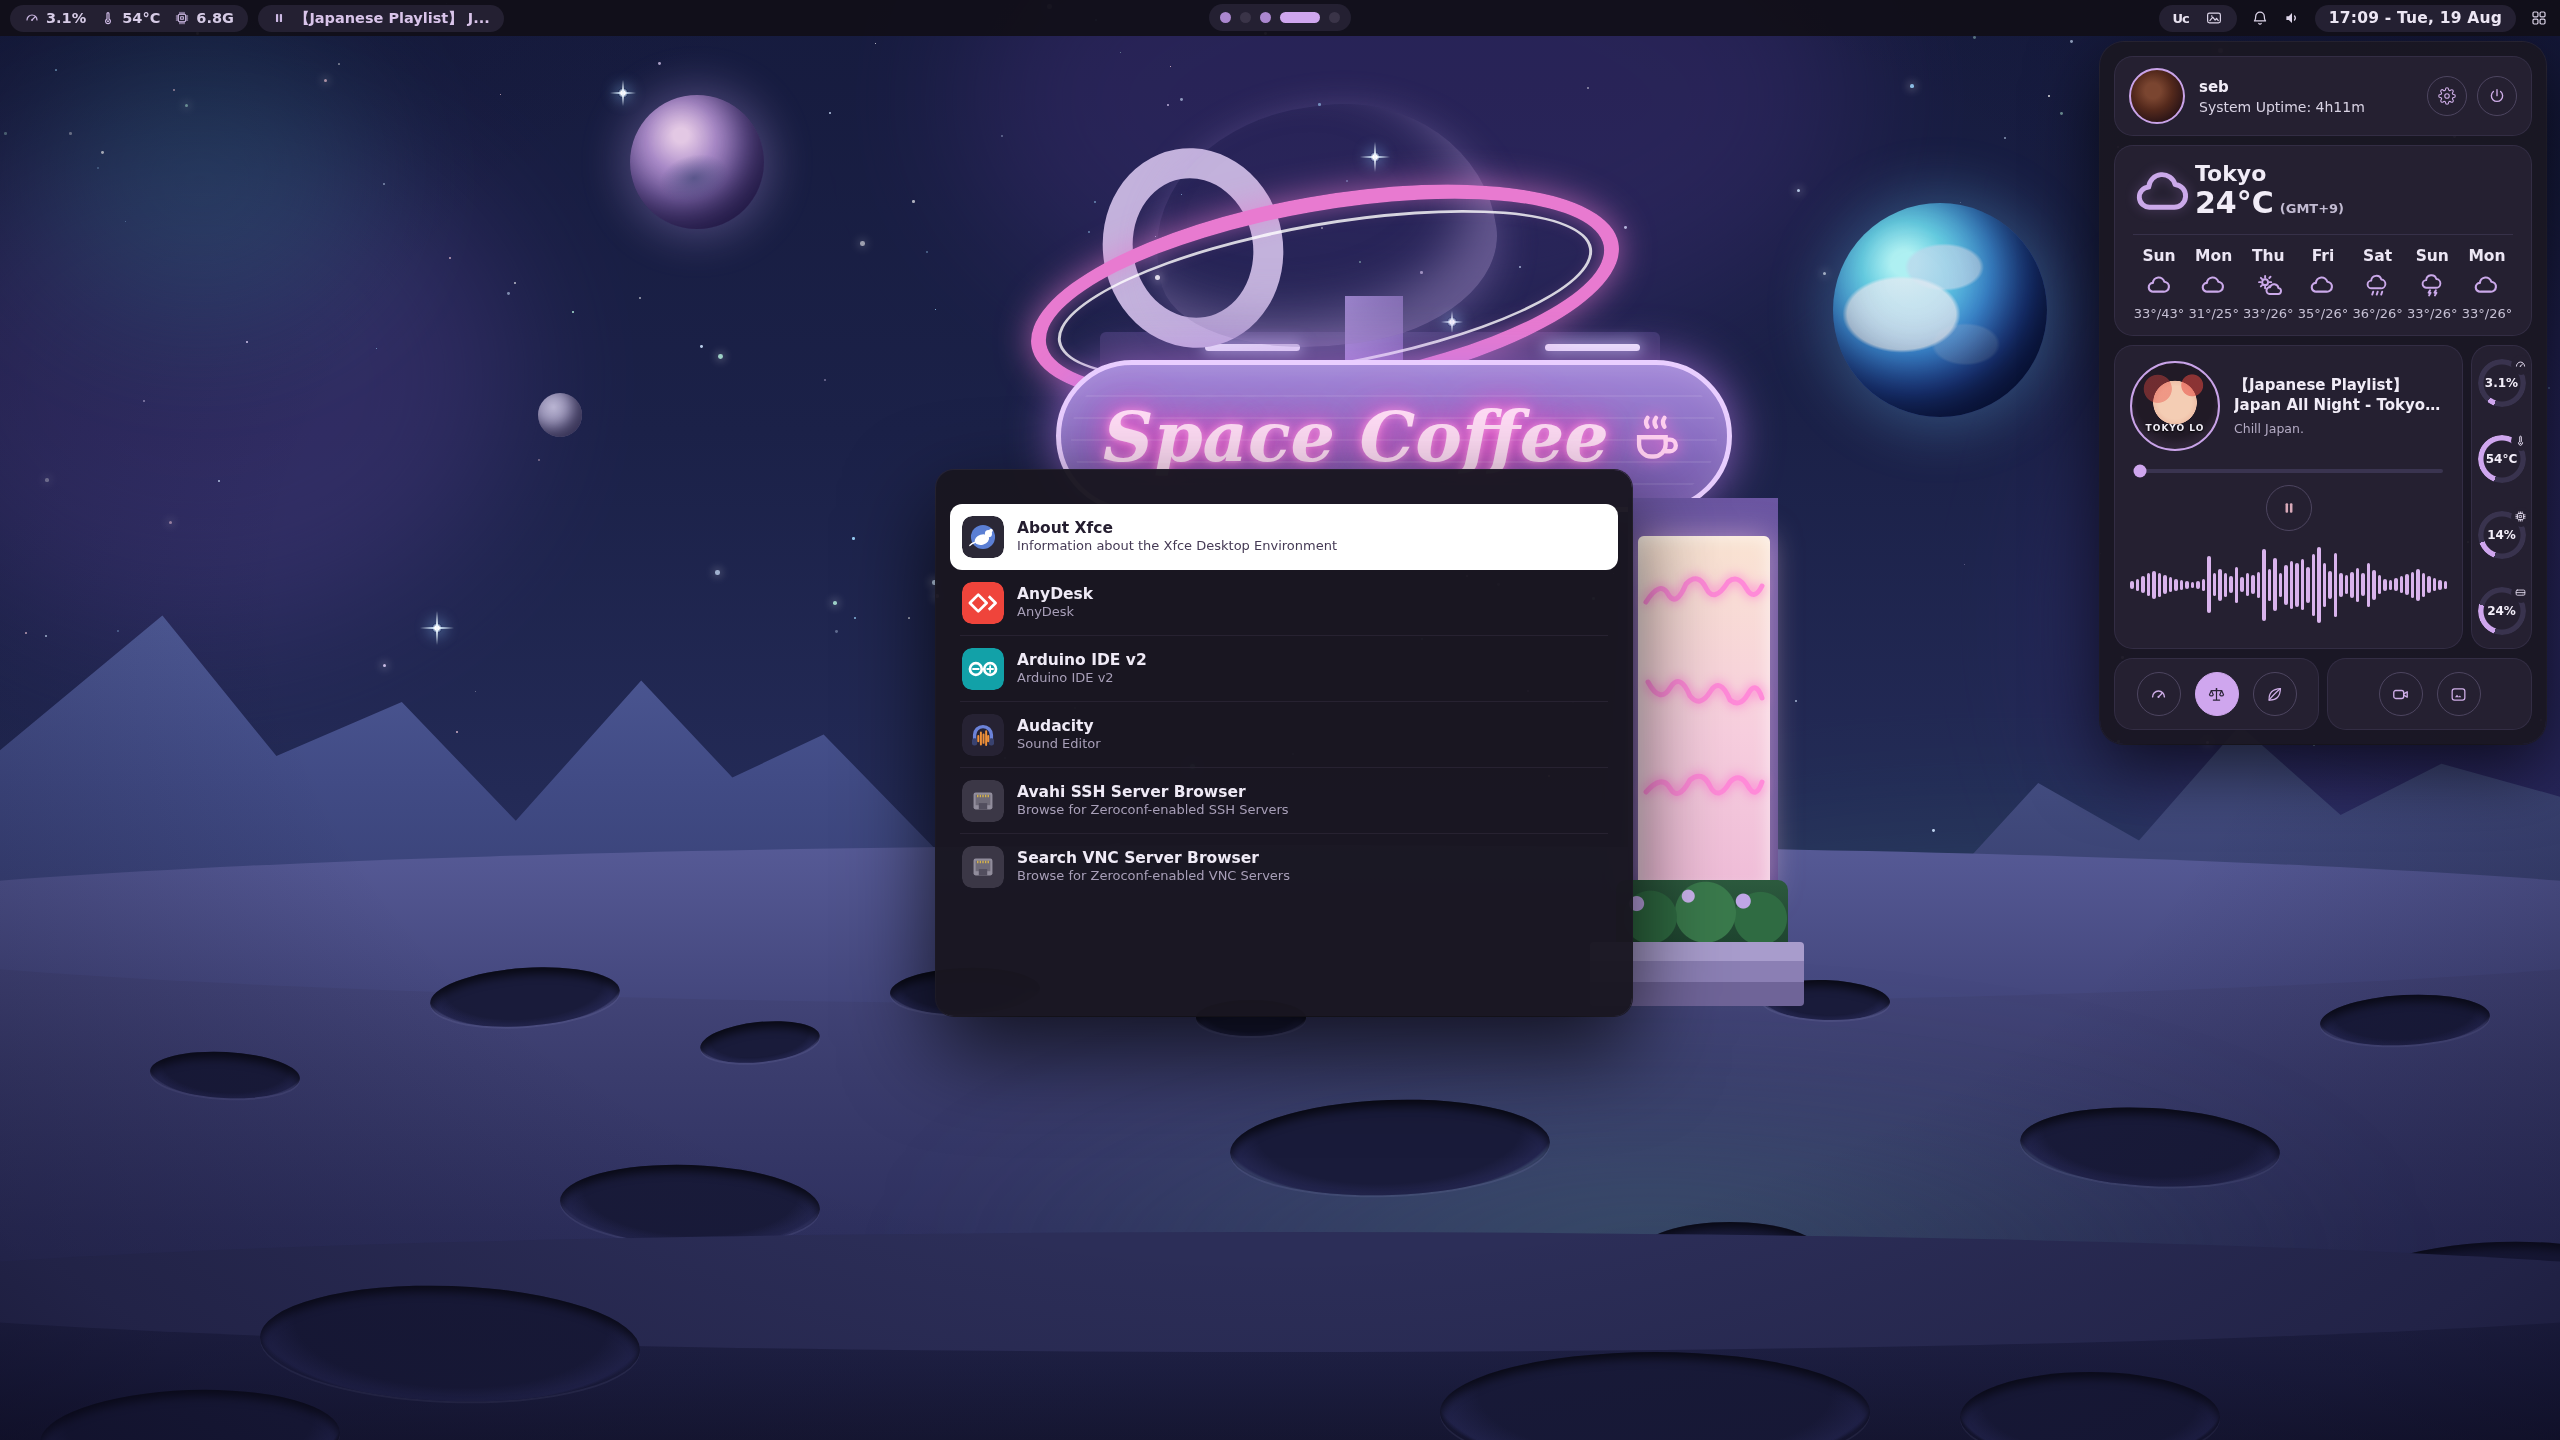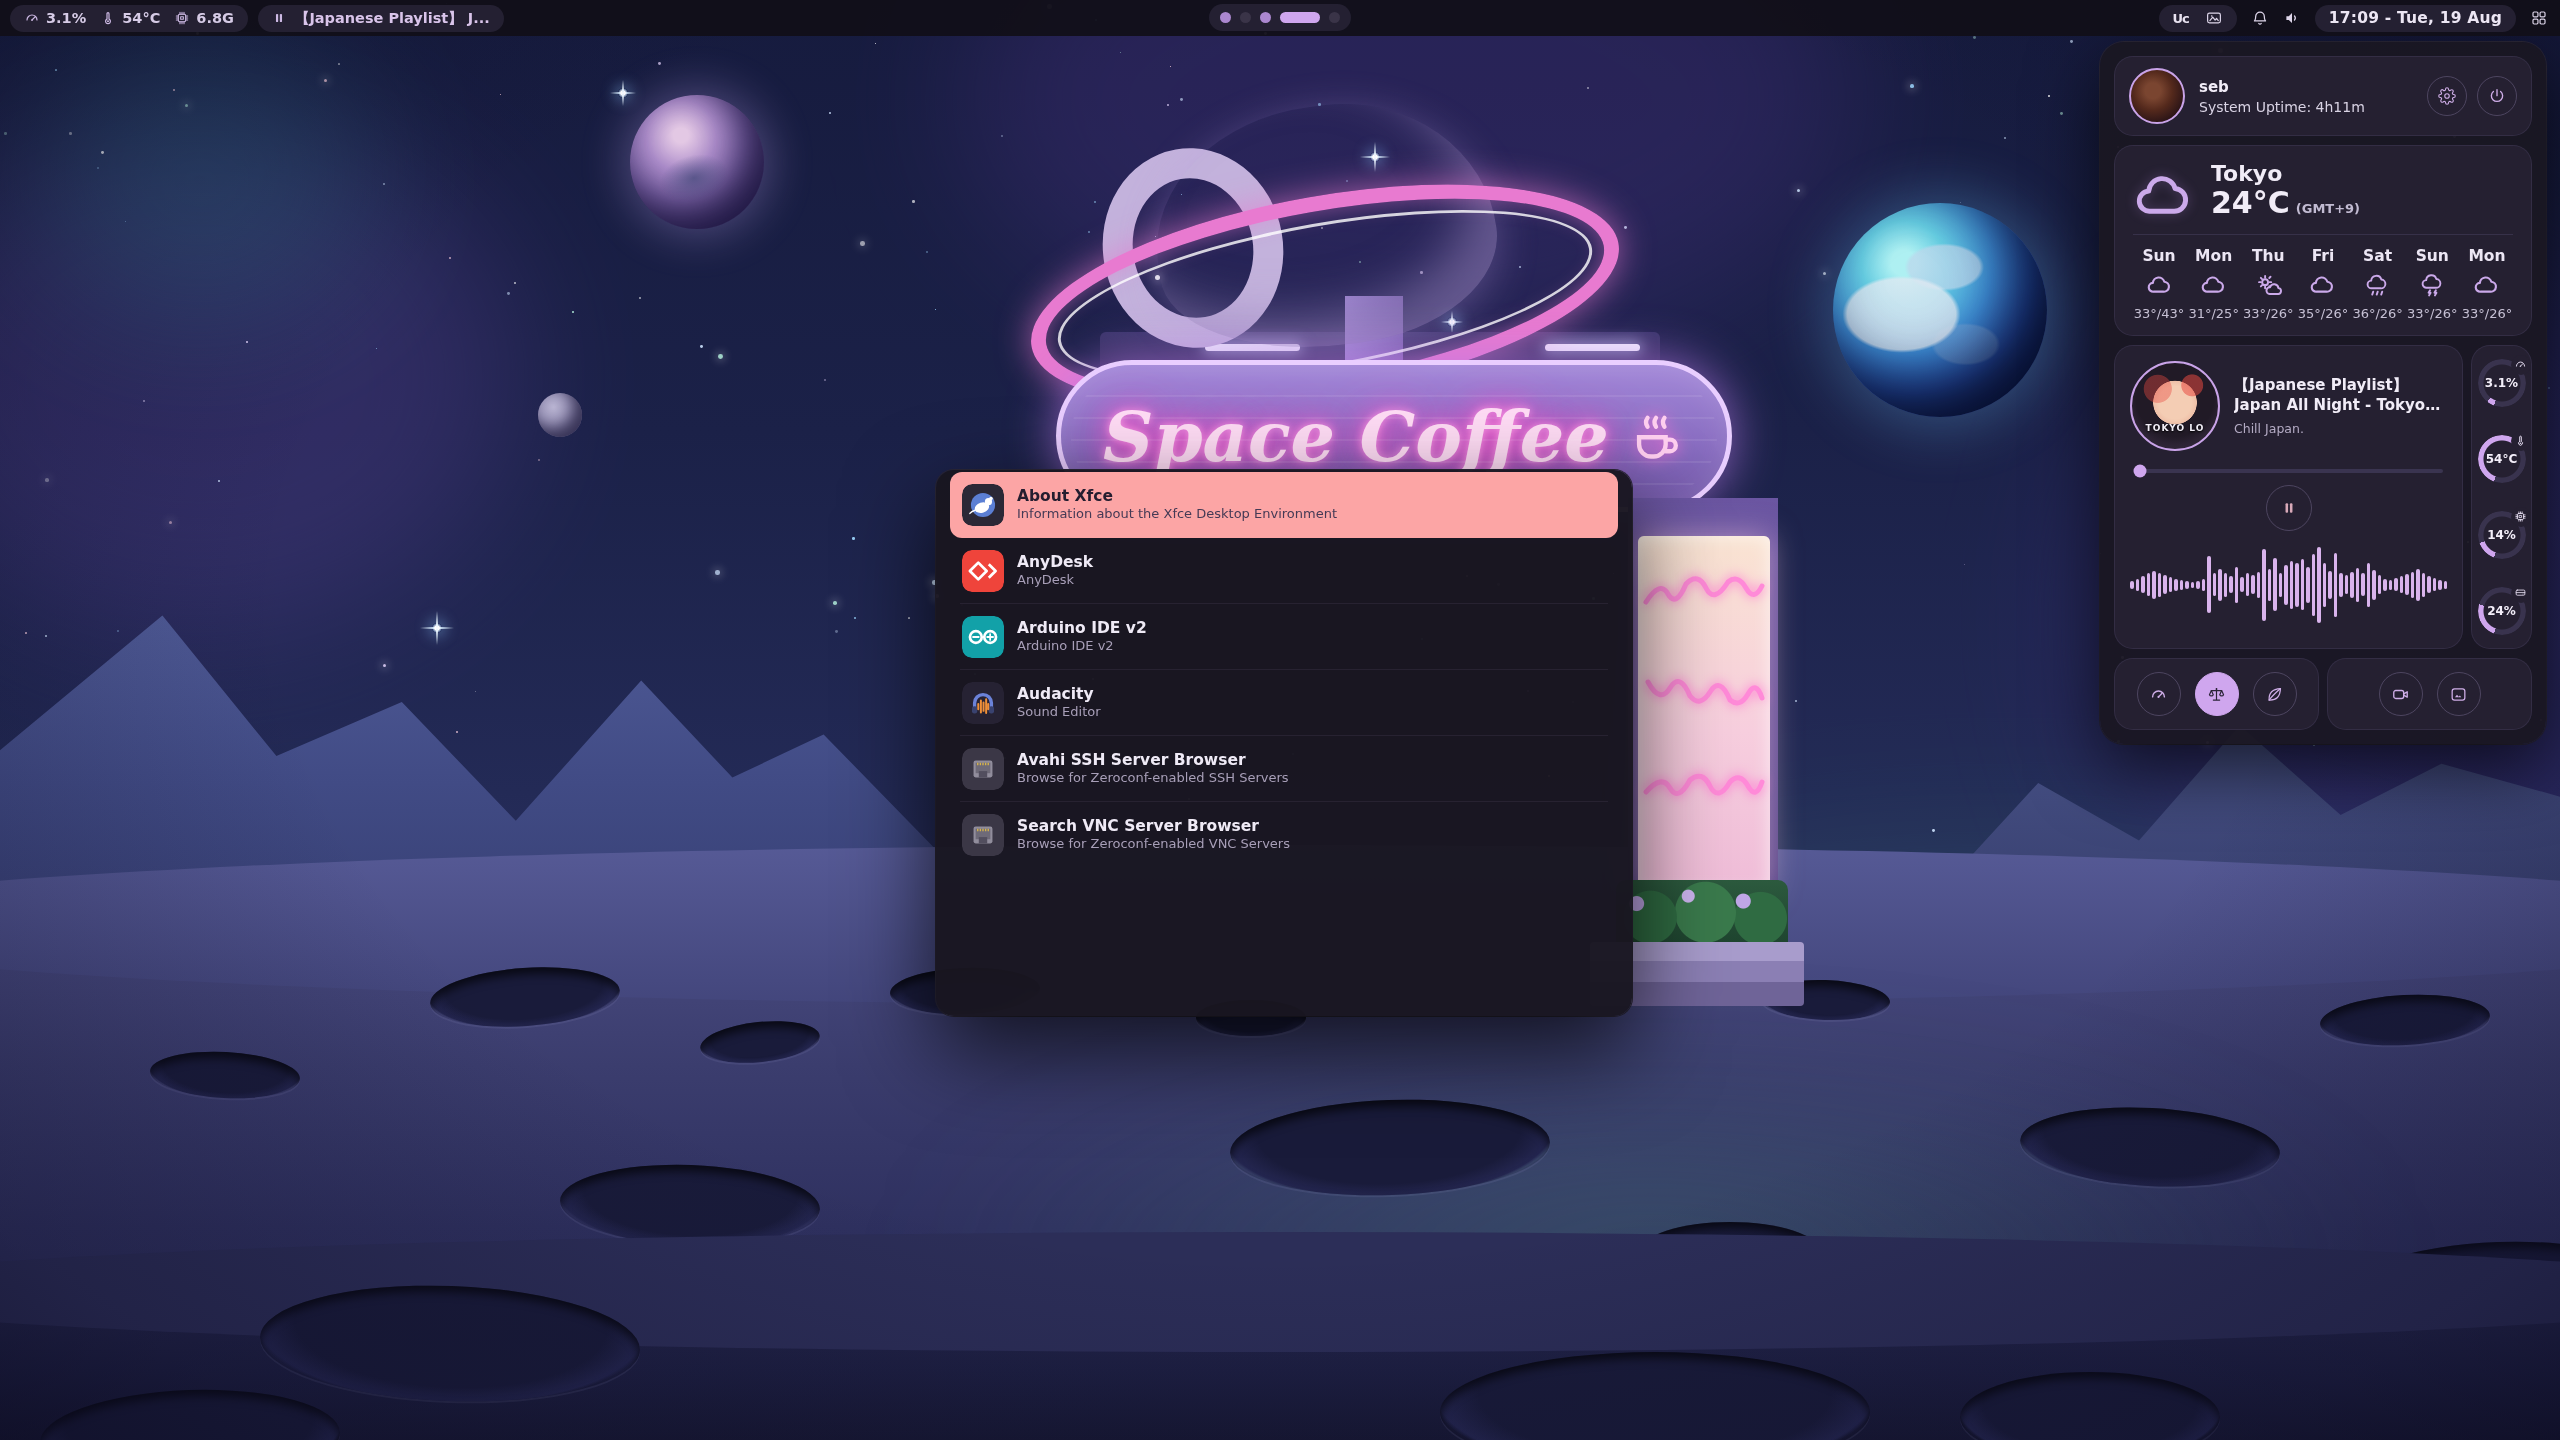--- a/index.html
+++ b/index.html
@@ -123,21 +123,21 @@
   .launcher{position:absolute;left:936px;top:470px;width:696px;height:546px;z-index:20;
     background:rgba(25,22,32,.97);border-radius:18px;box-shadow:0 34px 90px #000b, 0 0 0 1px #2c2838;}
   .searchbox{display:flex;align-items:center;gap:10px;margin:17px 18px 10px;height:40px;border-radius:21px;
     border:2px solid #c9aede;background:#15131b;padding:0 16px;}
   .searchbox .ic{width:17px;height:17px;color:#b3aac4;flex:0 0 auto;}
   .searchbox input{flex:1;background:transparent;border:0;outline:0;color:#e4dded;font-size:15px;font-family:inherit;}
   .searchbox input::placeholder{color:#a59db6;}
   .apps{padding:2px 14px 10px;}
   .app{display:flex;align-items:center;gap:13px;height:58px;padding:4px 12px;border-radius:12px;position:relative;}
   .app + .app::before{content:"";position:absolute;left:10px;right:10px;top:-1px;height:1px;background:#272231;}
-  .app.selected{background:#fca5a5;}
+  .app.selected{background:#ffffff;margin-top:32px;}
   .app.selected::before,.app.selected + .app::before{display:none;}
   .app-ic{width:42px;height:42px;border-radius:10px;overflow:hidden;flex:0 0 auto;}
   .app-ic svg{width:100%;height:100%;display:block;}
   .app-t{font-size:15.5px;font-weight:700;color:#efeaf6;line-height:1.25;}
   .app-d{font-size:13px;color:#a89fb8;line-height:1.3;}
   .app.selected .app-t{color:#241d2f;}
   .app.selected .app-d{color:#453a55;}
 
   
   .panel{position:absolute;left:2100px;top:42px;width:446px;height:702px;z-index:25;
@@ -147,21 +147,21 @@
   .user-card{display:flex;align-items:center;gap:14px;padding:12px 14px;height:78px;box-sizing:border-box;}
   .avatar{width:52px;height:52px;border-radius:50%;border:2px solid #c9a3e8;flex:0 0 auto;
     background:radial-gradient(circle at 42% 40%,#7a4530 0 18%,#54291c 45%,#241116 80%);}
   .u-name{font-size:15px;font-weight:700;}
   .u-uptime{font-size:14px;color:#d9d3e4;margin-top:3px;}
   .round-btn{width:38px;height:38px;border-radius:50%;border:1px solid #4d4560;display:flex;align-items:center;justify-content:center;color:#cfaee8;background:transparent;}
   .round-btn .ic{width:18px;height:18px;}
   .user-actions{margin-left:auto;display:flex;gap:10px;}
 
   .weather-card{padding:16px 18px 14px;}
-  .w-top{display:flex;align-items:center;gap:16px;}
+  .w-top{display:flex;}
   .w-big-ic{width:62px;height:50px;color:#cba9ea;filter:drop-shadow(0 0 6px #b88ae055);}
   .w-city{font-size:22px;font-weight:700;line-height:1.1;}
   .w-temp{font-size:30px;font-weight:700;line-height:1.15;}
   .w-tz{font-size:13px;font-weight:600;color:#c2bbd2;margin-left:6px;}
   .w-div{height:1px;background:#373149;margin:13px 0 12px;}
   .w-row{display:flex;justify-content:space-between;}
   .w-day{display:flex;flex-direction:column;align-items:center;gap:7px;width:52px;}
   .w-day .d{font-size:15.5px;font-weight:700;color:#ece6f4;}
   .w-day .ic{width:27px;height:27px;color:#cba9ea;}
   .w-day .t{font-size:13px;color:#c6c0d4;white-space:nowrap;}

